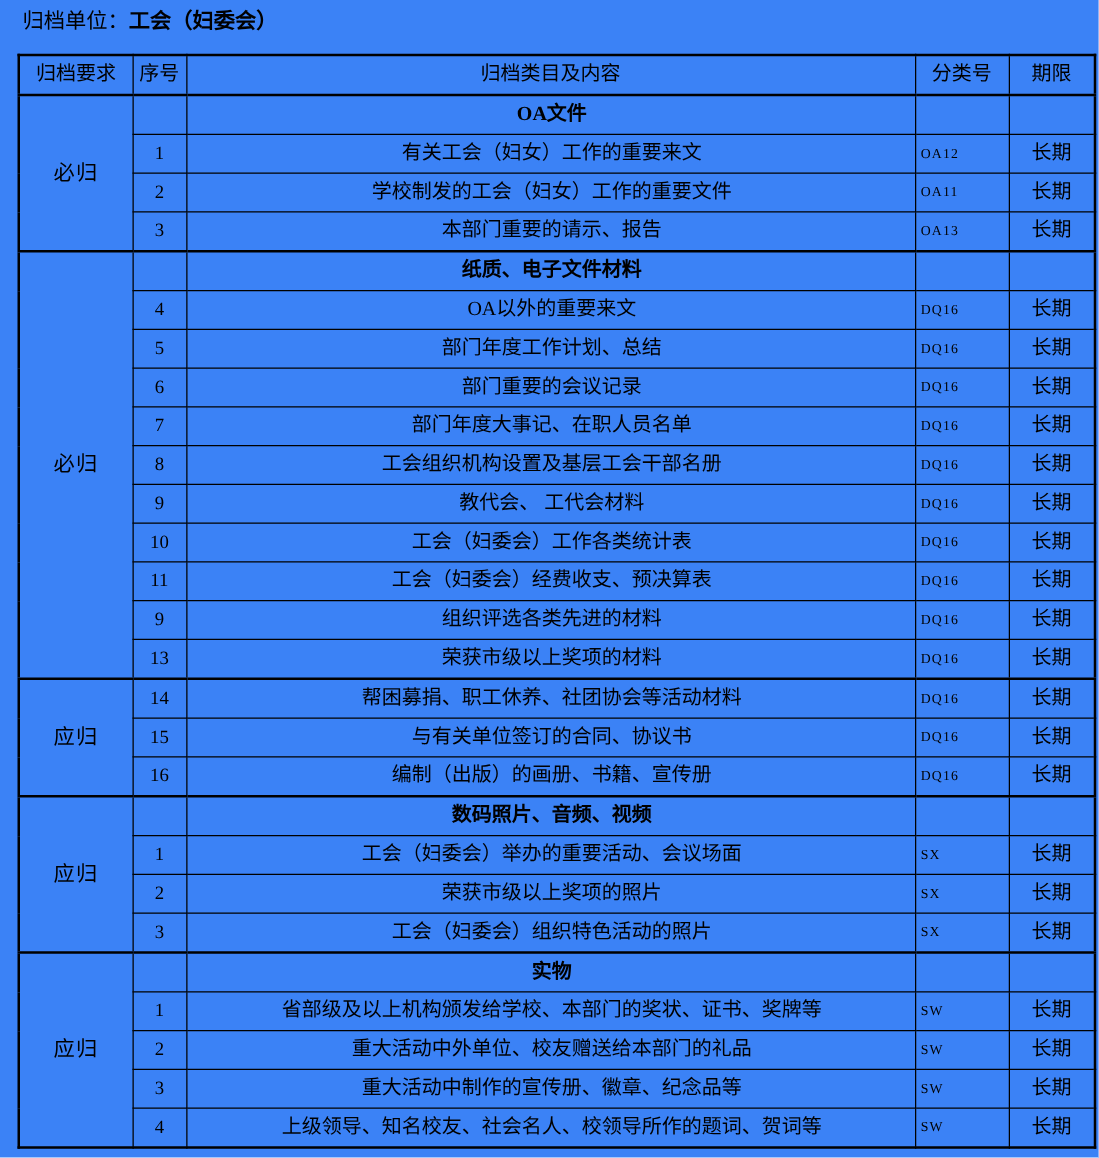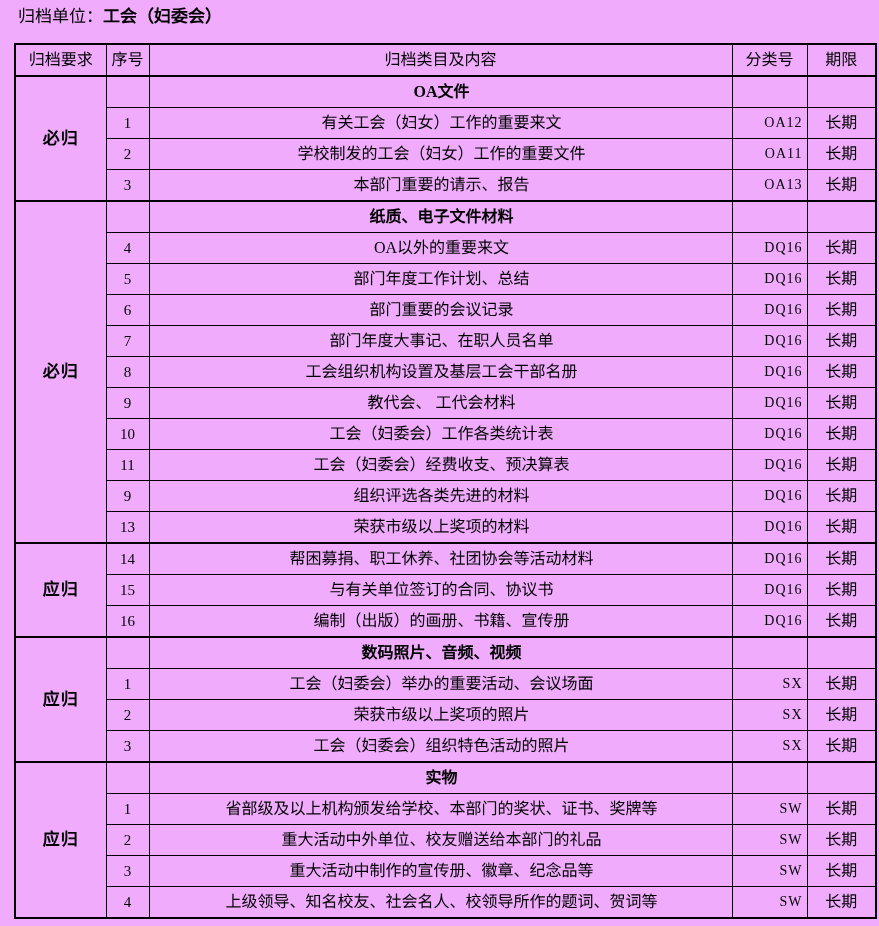--- a/index.html
+++ b/index.html
@@ -8,21 +8,21 @@
     background: #ffffff;
     width: 879px;
     height: 926px;
     color: #000000;
     font-family: "Liberation Serif", "DejaVu Serif", serif;
   }
   .page {
     position: relative;
     width: 879px;
     height: 926px;
-    background: #f0abfc;
+    background: #3b82f6;
     overflow: hidden;
   }
   .doc-title {
     position: absolute;
     left: 18px;
     top: 7px;
     font-size: 17px;
     line-height: 20px;
     white-space: nowrap;
   }
@@ -48,32 +48,32 @@
     vertical-align: middle;
   }
   .archive-table thead th {
     font-weight: normal;
     text-align: center;
     border-bottom: 2px solid #000000;
   }
   tr.group-start td { border-top: 2px solid #000000; }
   td.c-req {
     text-align: center;
-    font-weight: bold;
+    font-weight: normal;
     font-size: 17px;
     letter-spacing: 1px;
     margin-top: 44px;
   }
   td.c-no { text-align: center; font-size: 15px; }
   td.c-content { text-align: center; padding-left: 6px; }
   td.c-content.section-title {
     text-align: center;
     font-weight: bold;
   }
-  td.c-class { text-align: right; font-size: 14px; letter-spacing: 1px; }
+  td.c-class { text-align: left; font-size: 11px; letter-spacing: 1px; }
   td.c-term { text-align: center; }
 </style>
 </head>
 <body>
 
 <div class="page">
 
   <div class="doc-title"><span>归档单位：</span><span class="bold">工会（妇委会）</span></div>
 
   <table class="archive-table">

